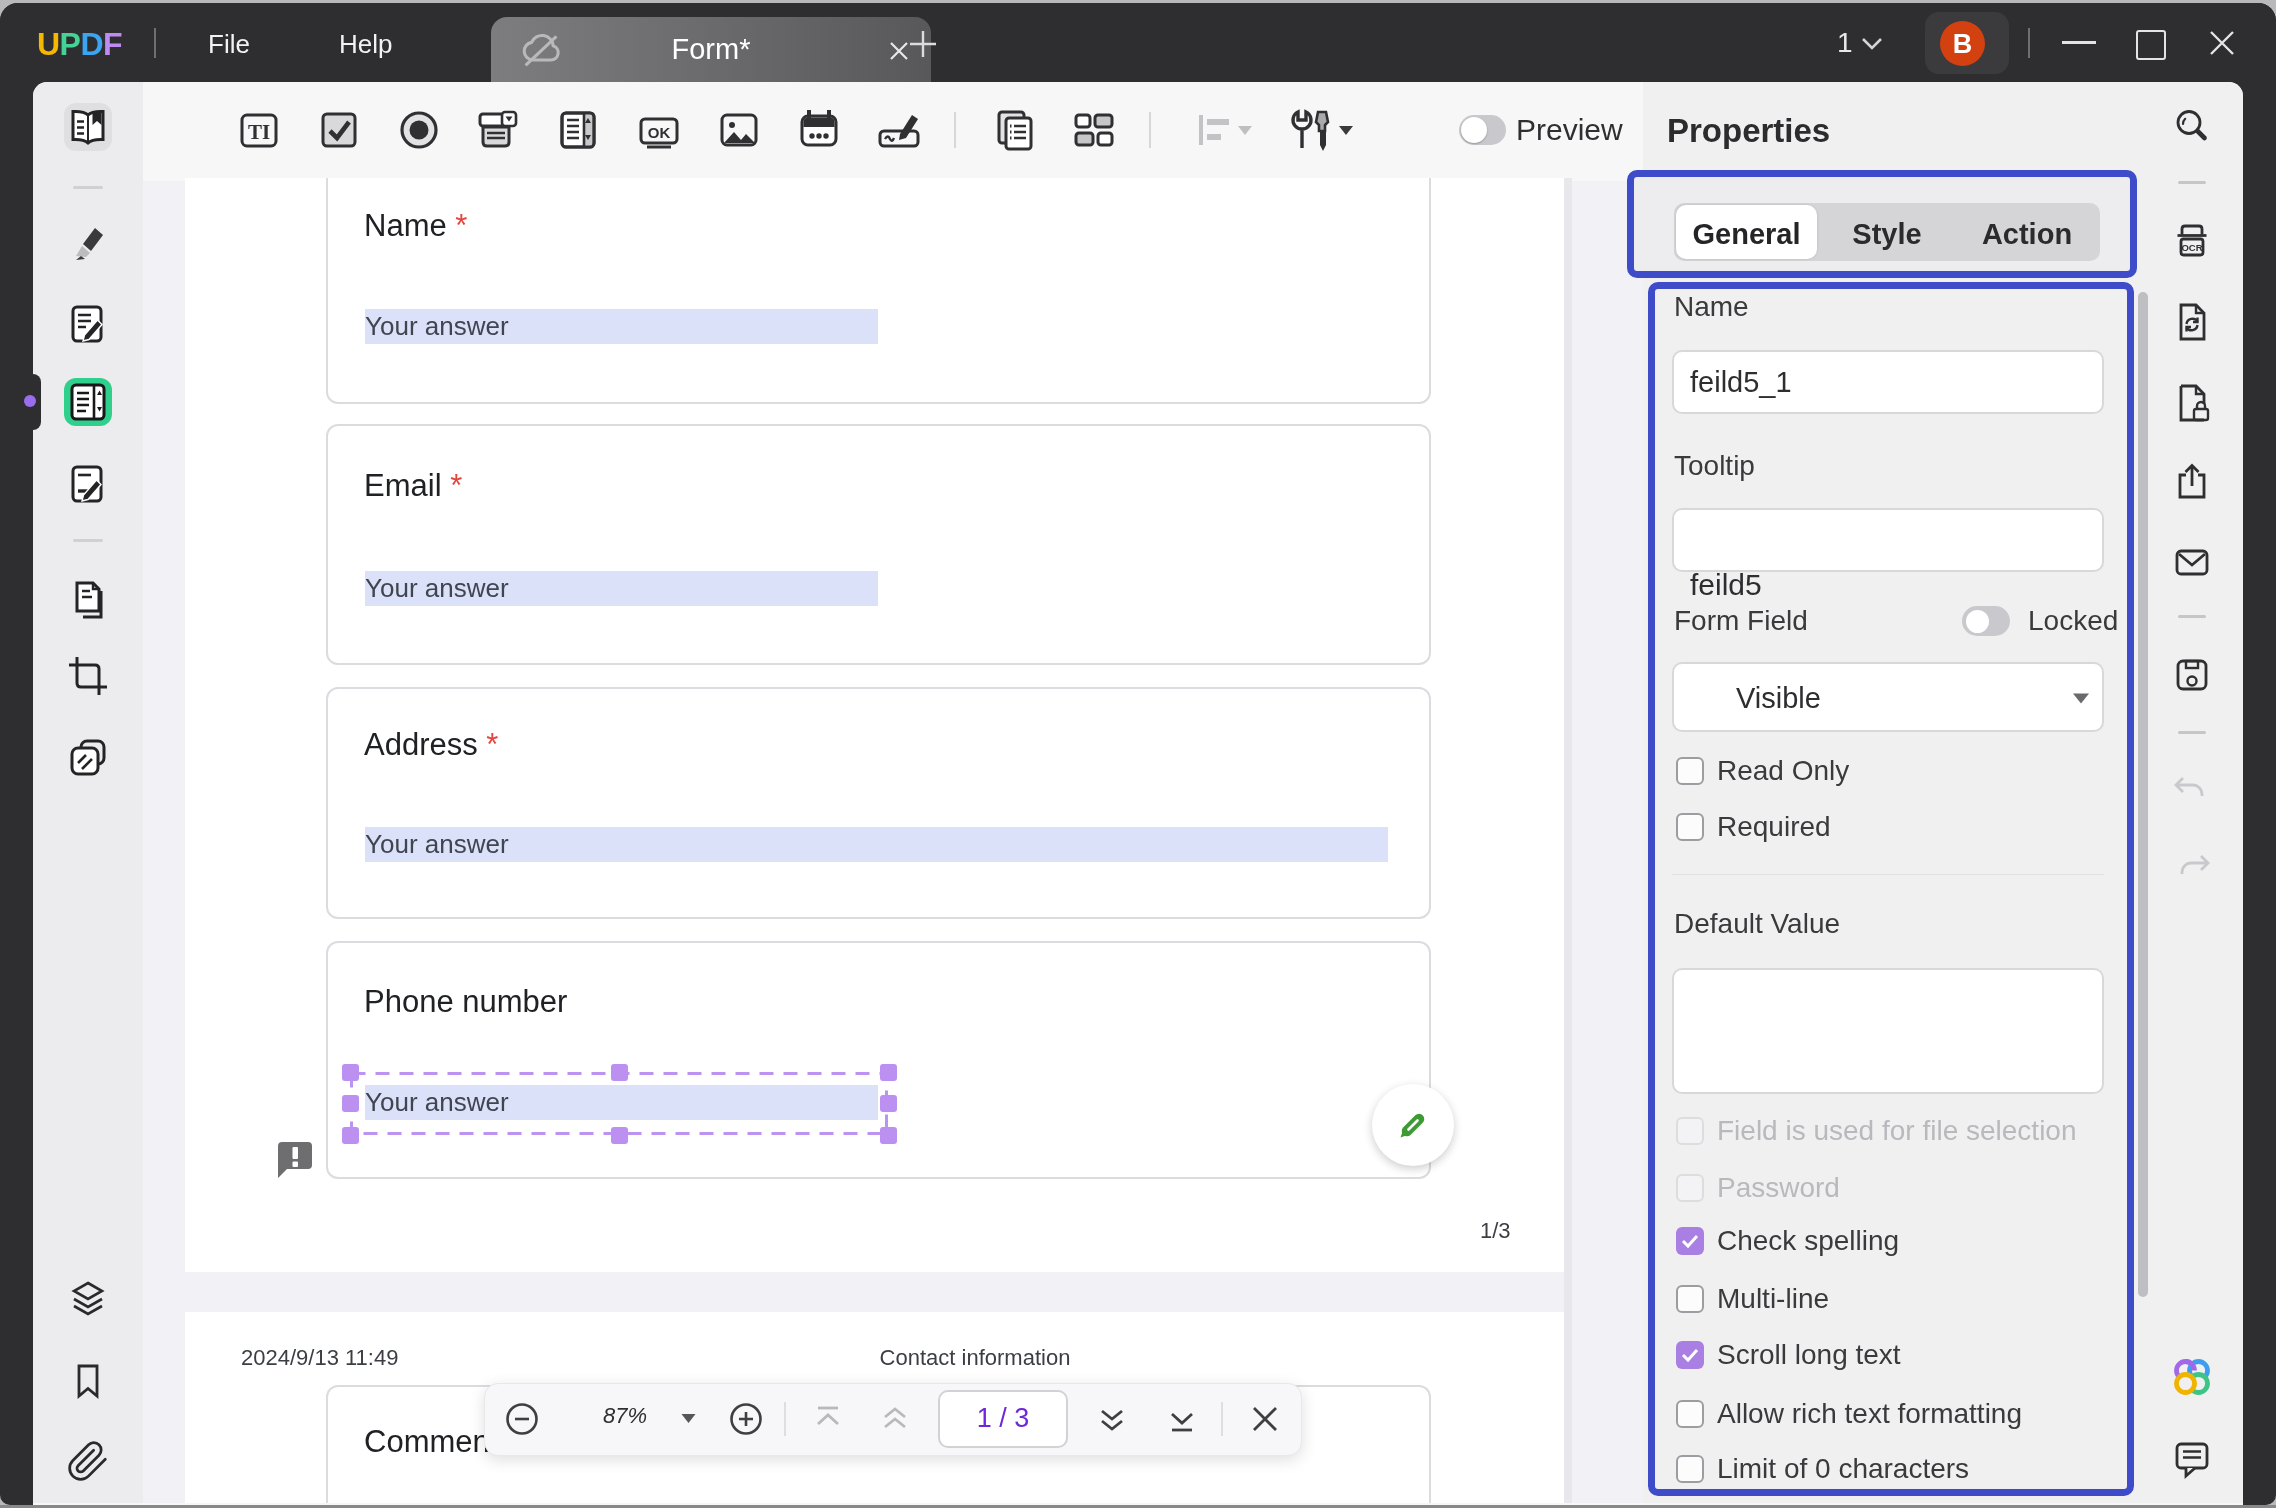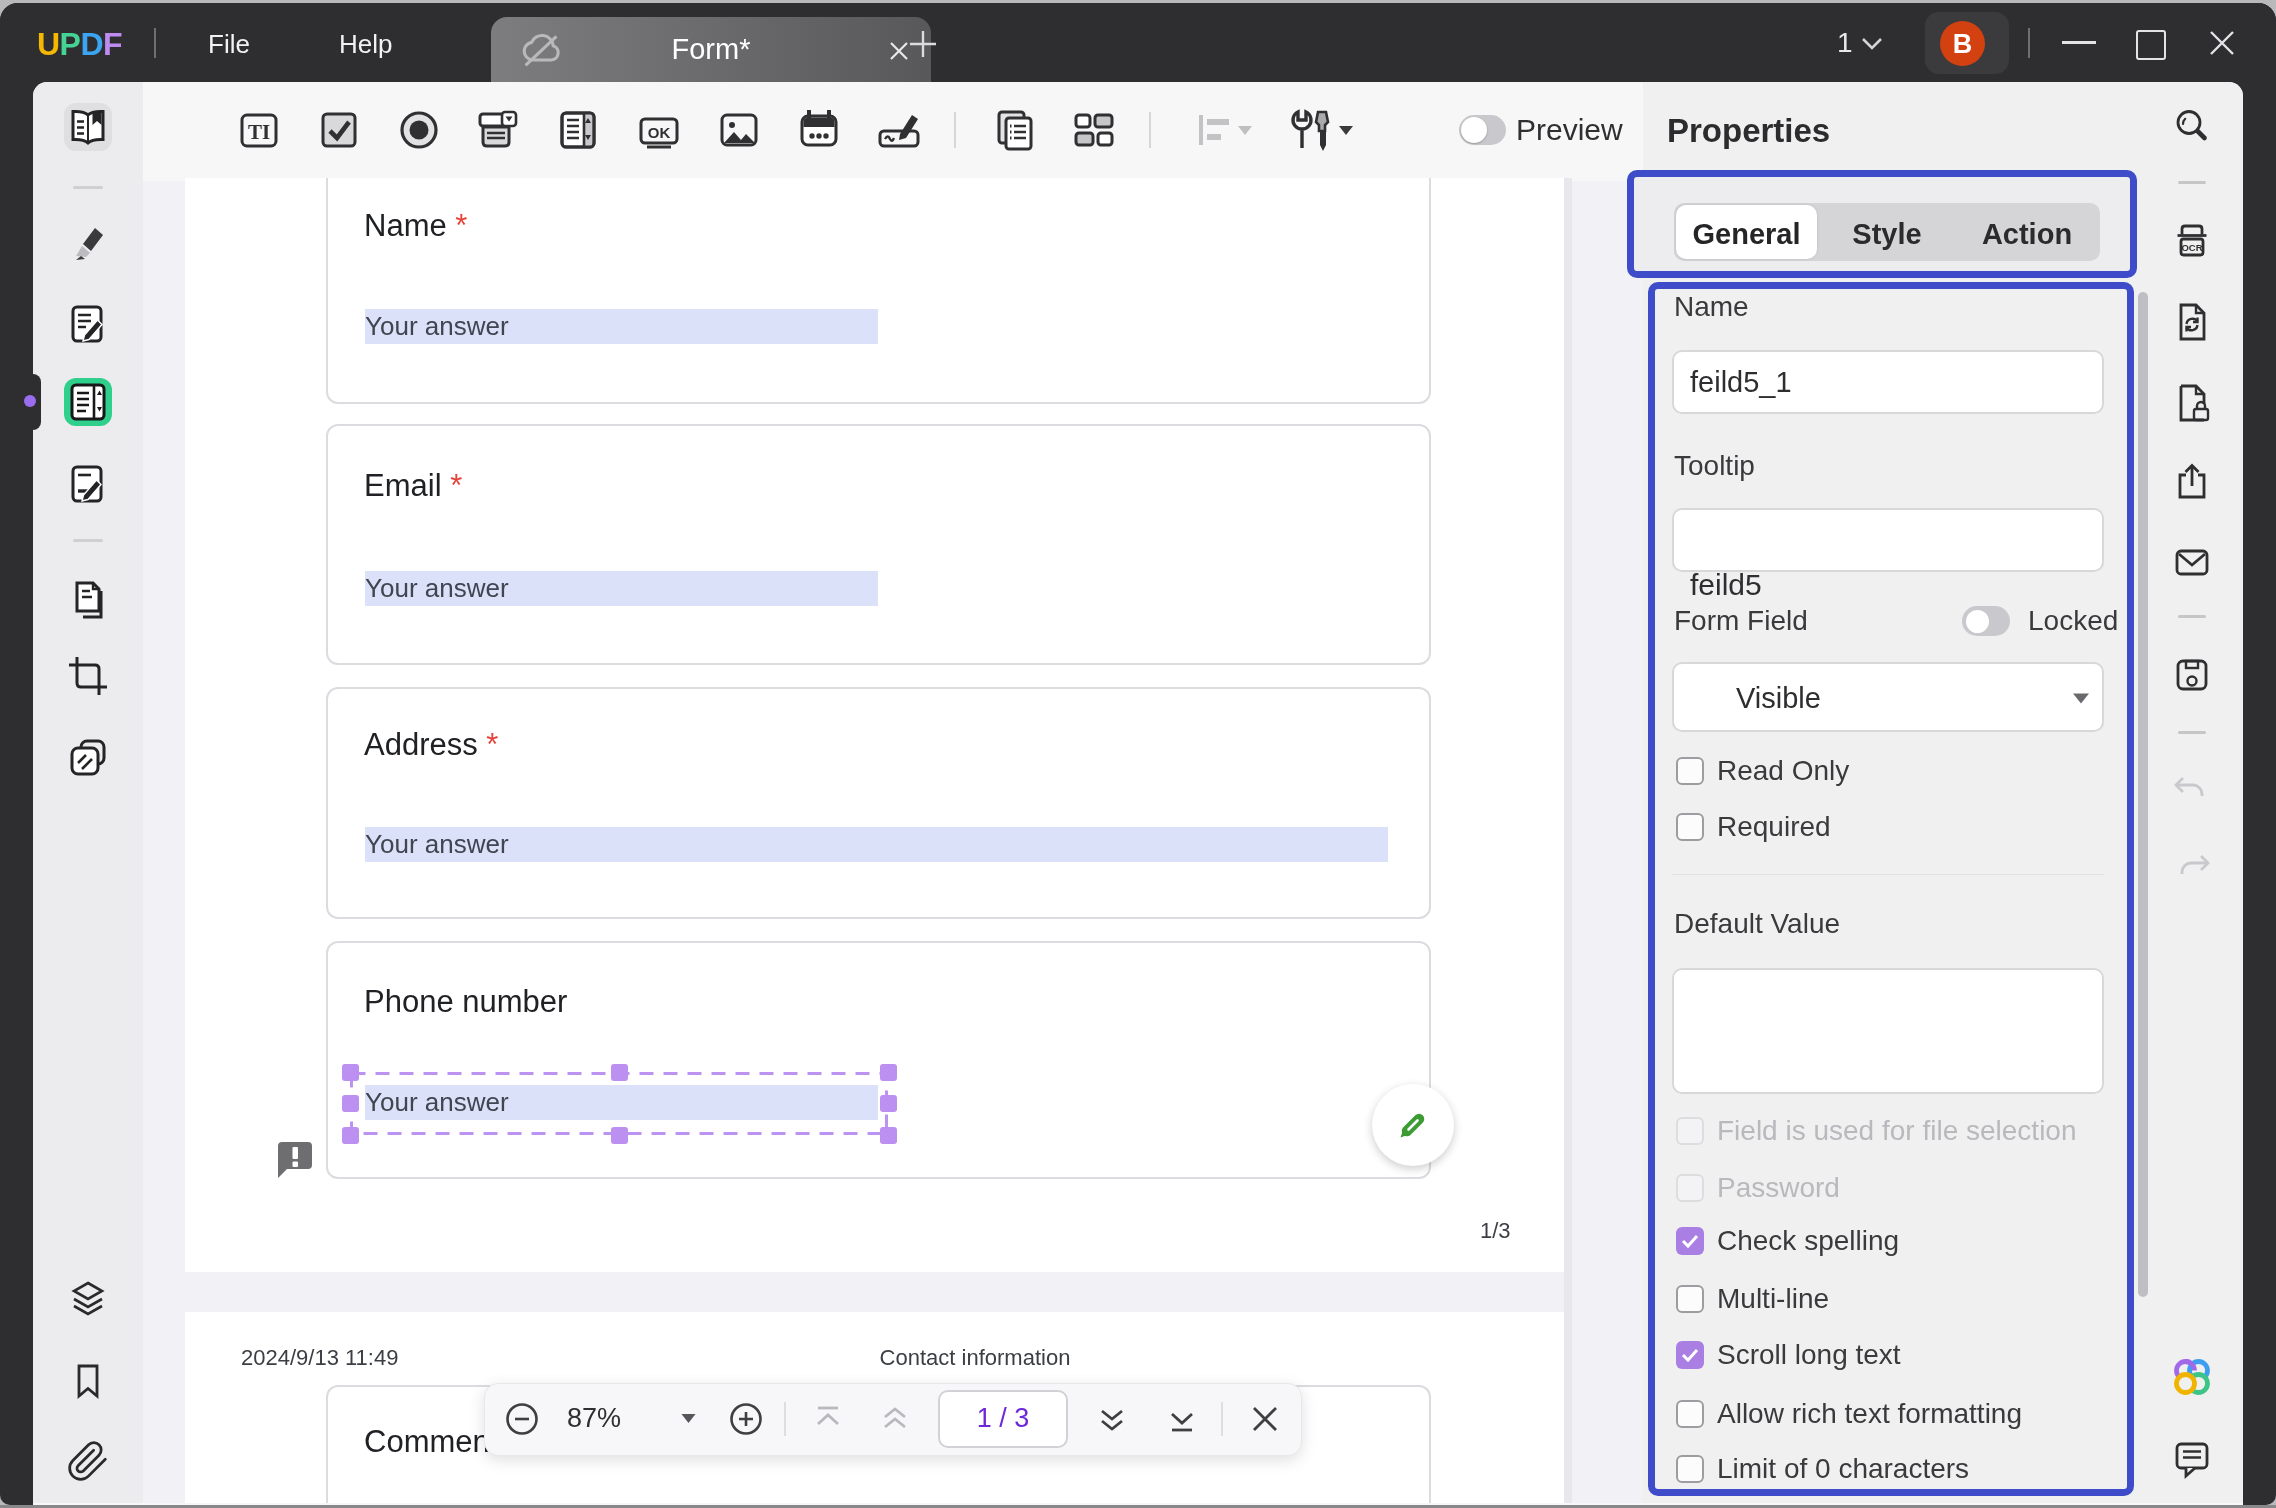--- a/index.html
+++ b/index.html
@@ -301,21 +301,21 @@
     <div class="abs" style="left:98px;top:1167px;font-size:22px;color:#3b3e43;">2024/9/13 11:49</div>
     <div class="abs" style="left:632px;top:1167px;width:400px;text-align:center;font-size:22px;color:#3b3e43;">Contact information</div>
     <div class="abs" style="left:183px;top:1207px;width:1101px;height:130px;background:#fff;border:2px solid #dadce0;border-radius:12px 12px 0 0;border-bottom:none;"></div>
     <div class="abs" style="left:221px;top:1246px;font-size:31px;color:#202124;">Comment</div>
 
     <div class="abs" style="left:341px;top:1205px;width:816px;height:71px;background:#f7f7f9;border:1px solid #e8e8ea;border-radius:14px;box-shadow:0 4px 16px rgba(0,0,0,.13);"></div>
     <svg class="abs" style="left:361px;top:1223px;" width="36" height="36" viewBox="0 0 36 36">
           <circle cx="18" cy="18" r="14.5" fill="none" stroke="#3f3f42" stroke-width="2.6"></circle>
           <path d="M11 18 h14" stroke="#3f3f42" stroke-width="2.6"></path>
         </svg>
-    <div class="abs" style="left:424px;top:1225px;width:80px;text-align:left;font-size:27px;color:#2f2f31;">87%</div>
+    <div class="abs" style="left:424px;top:1225px;width:80px;text-align:right;font-size:22px;color:#2f2f31;font-style:italic;">87%</div>
     <svg class="abs" style="left:538px;top:1235px;" width="15" height="11" viewBox="0 0 15 11">
           <path d="M0.5 1 h14 l-7 9 z" fill="#55555a"></path>
         </svg>
     <svg class="abs" style="left:585px;top:1223px;" width="36" height="36" viewBox="0 0 36 36">
           <circle cx="18" cy="18" r="14.5" fill="none" stroke="#3f3f42" stroke-width="2.6"></circle>
           <path d="M11 18 h14 M18 11 v14" stroke="#3f3f42" stroke-width="2.6"></path>
         </svg>
     <div class="abs" style="left:641px;top:1224px;width:2px;height:34px;background:#dedee1;"></div>
     <svg class="abs" style="left:668px;top:1224px;" width="34" height="34" viewBox="0 0 34 34">
           <path d="M7 6 h20" stroke="#b9b9bd" stroke-width="2.8"></path>

